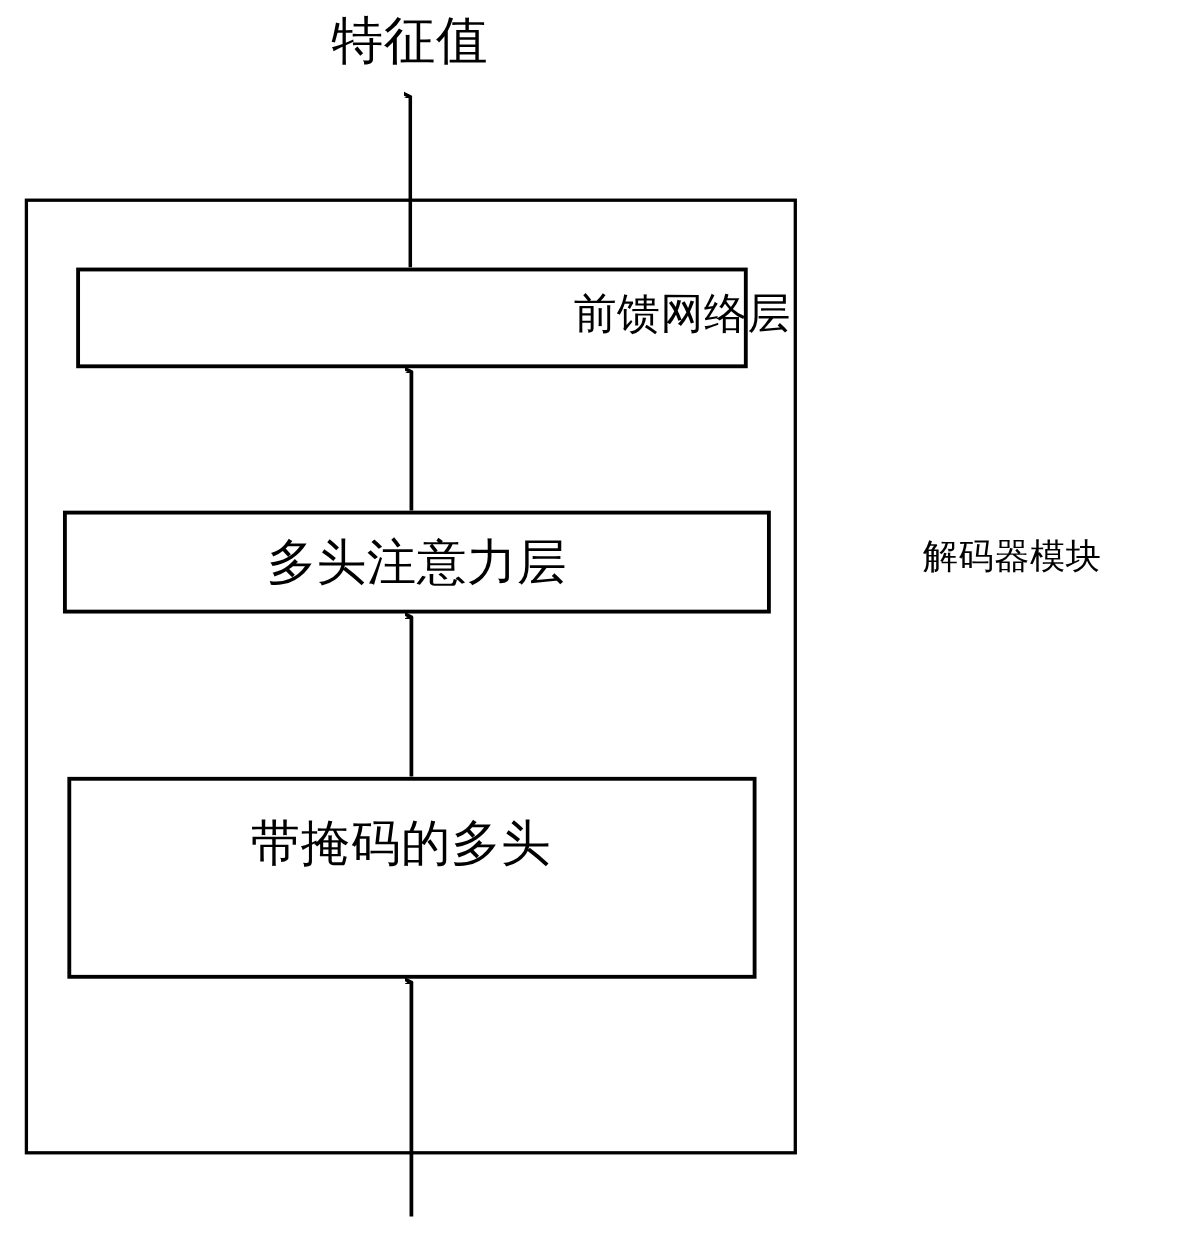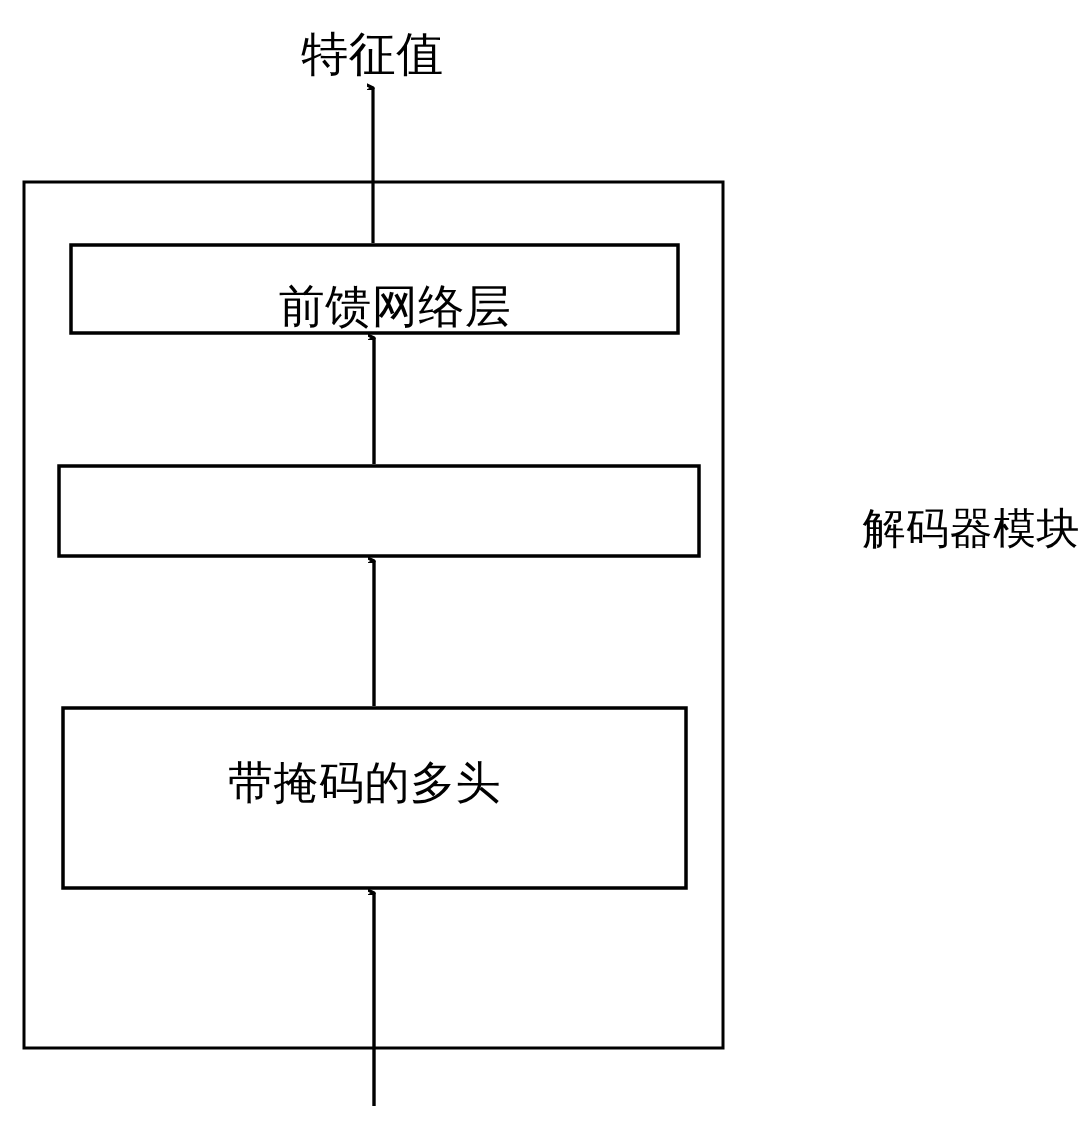--- a/index.html
+++ b/index.html
@@ -33,37 +33,37 @@
   }
 
   .txt {
     position: absolute;
     text-align: center;
     white-space: pre;
     line-height: 1.18;
     color: #000000;
     font-weight: 400;
     letter-spacing: 0.5px;
-    margin-top: 16px;
   }
 
   
   #output-label {
     left: 0px;
     top: 10px;
     width: 745px;
     font-size: 47px;
   }
 
   
   #ffn-label {
     left: 71px;
     top: 263px;
     width: 648px;
-    font-size: 46px;
+    font-size: 39px;
+    text-align: right;
   }
 
   
   #mha-label {
     left: 59px;
     top: 484px;
     width: 640px;
     font-size: 45px;
   }
 
@@ -73,22 +73,22 @@
     top: 740px;
     width: 623px;
     font-size: 45px;
   }
 
   
   #module-label {
     left: 760px;
     top: 487px;
     width: 320px;
-    font-size: 43px;
-    text-align: right;
+    font-size: 32px;
+    text-align: center;
   }
 </style>
 </head>
 <body>
 
 <div id="diagram-canvas">
 
   <svg class="svg-layer" viewBox="0 0 1080 1125">
     <defs>
       <marker id="arrowhead-open" markerWidth="20" markerHeight="20" refX="1.5" refY="6" orient="auto" markerUnits="userSpaceOnUse">
@@ -110,18 +110,19 @@
 
     <line x1="374" y1="464" x2="374" y2="338" stroke="#000000" stroke-width="3.4" marker-end="url(#arrowhead-open)"></line>
 
     <line x1="373" y1="243" x2="373" y2="88" stroke="#000000" stroke-width="3.2" marker-end="url(#arrowhead-open)"></line>
   </svg>
 
   <div class="txt" id="output-label">特征值</div>
 
   <div class="txt" id="ffn-label">前馈网络层</div>
 
+  <div class="txt" id="mha-label">多头注意力层</div>
 
   <div class="txt" id="masked-label"><span>带掩码的多头</span><br></div>
 
   <div class="txt" id="module-label">解码器模块</div>
 
 </div>
 
 </body></html>

